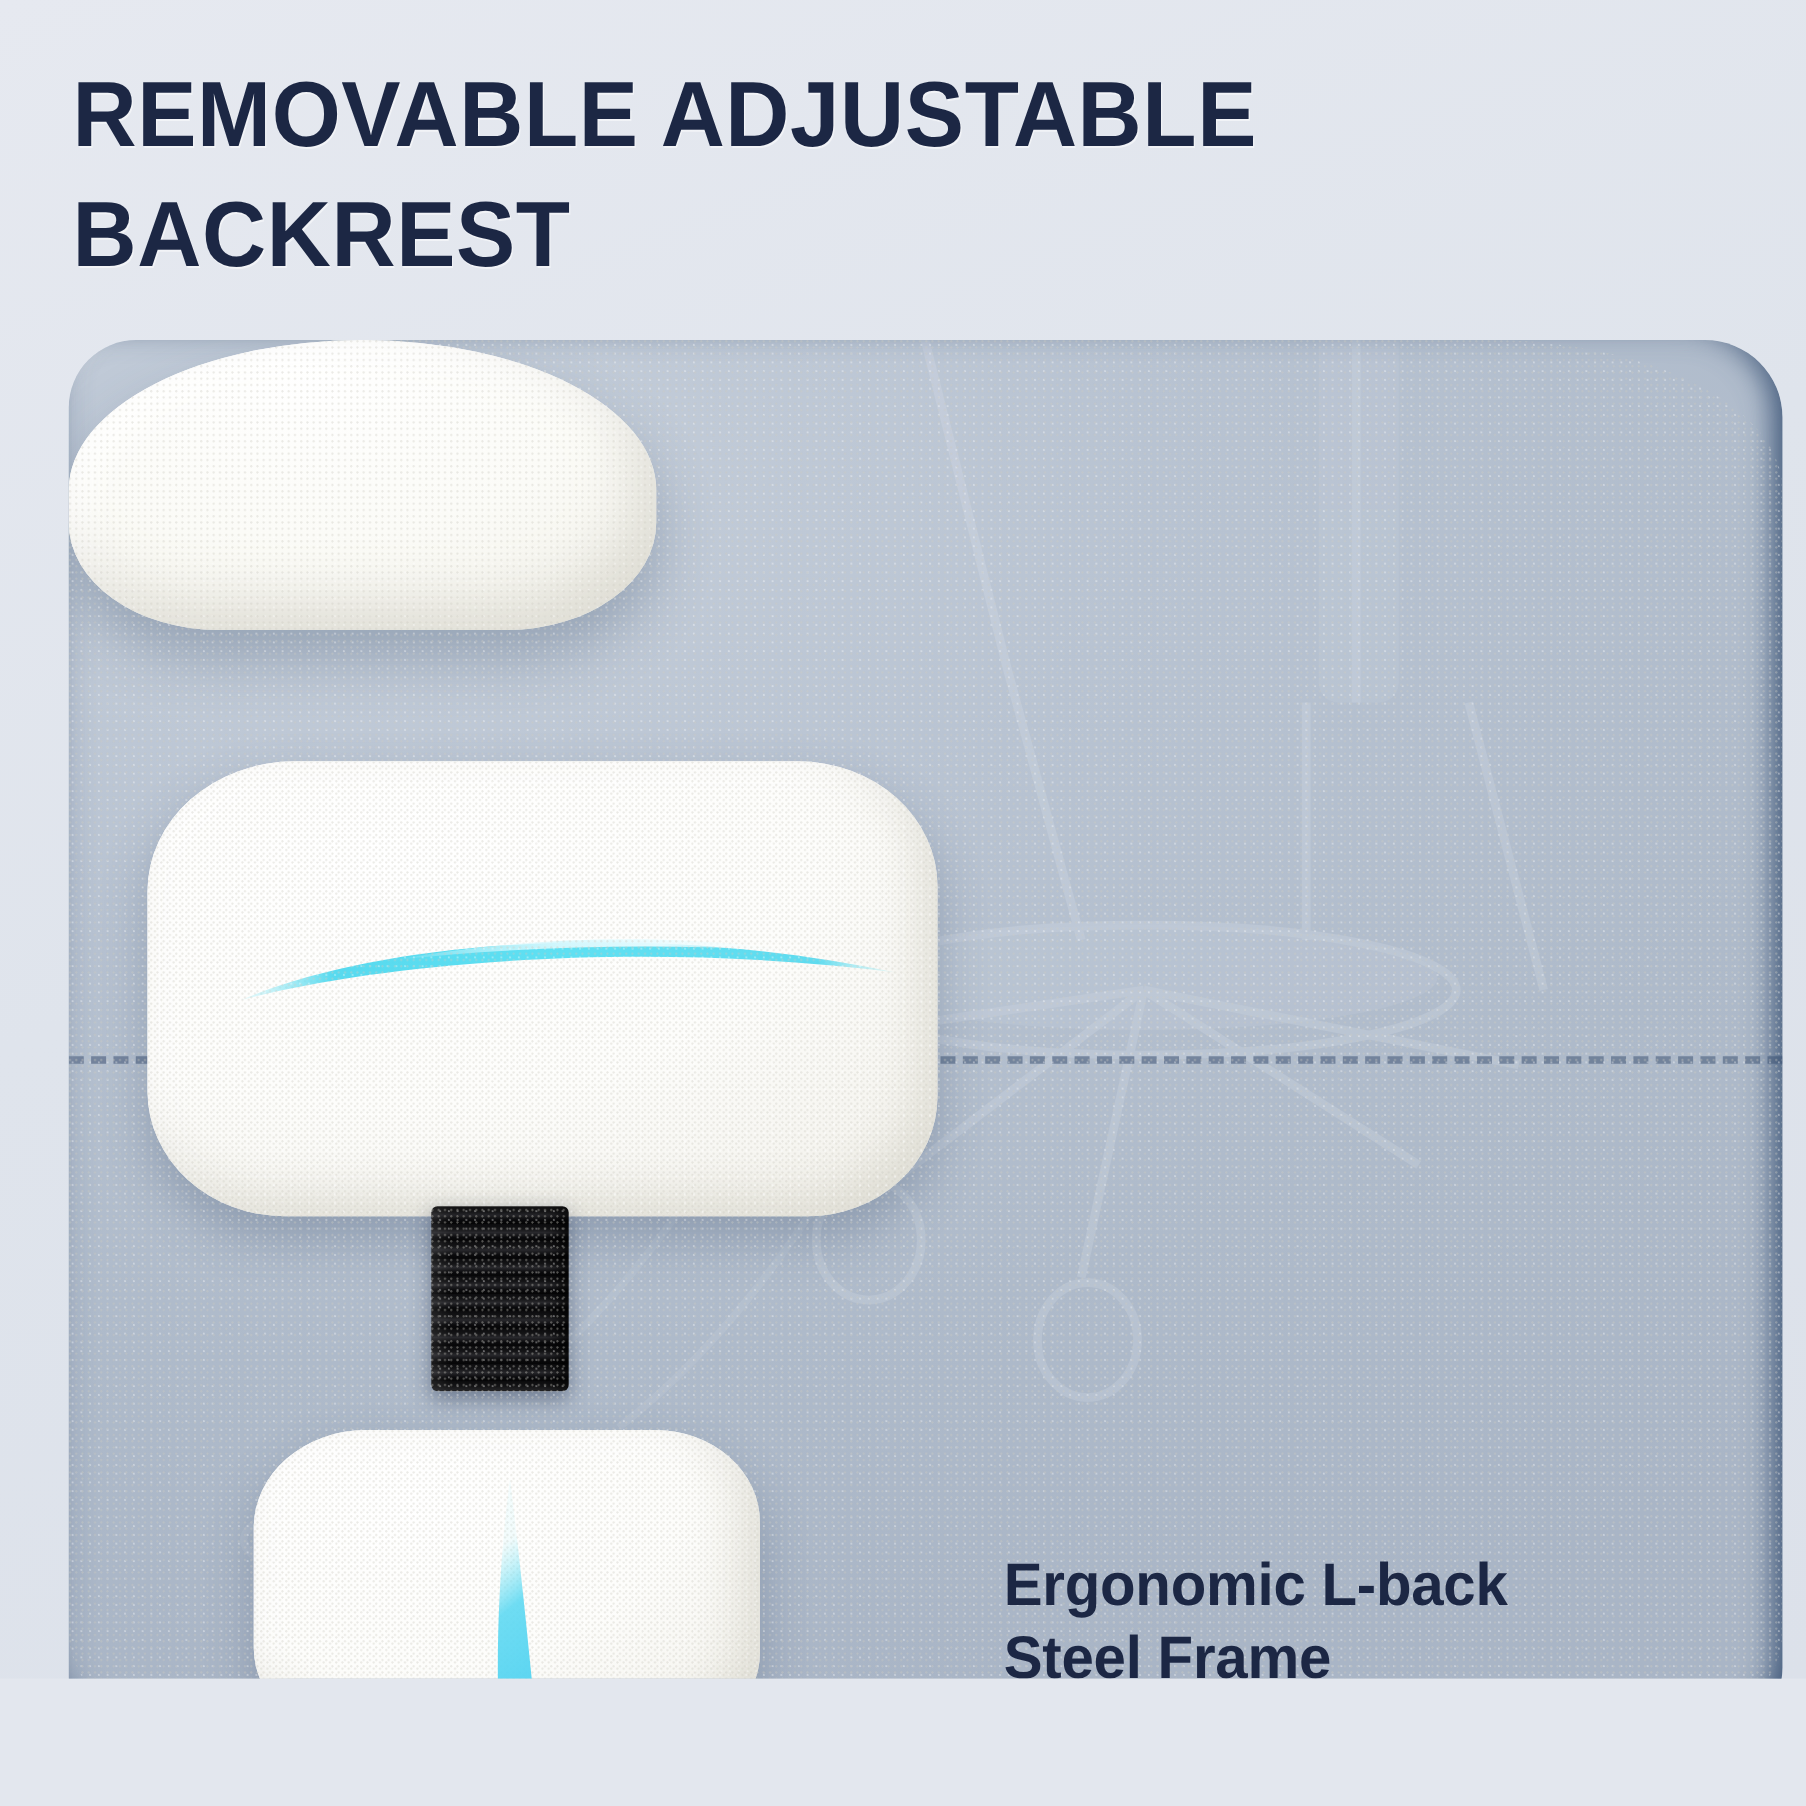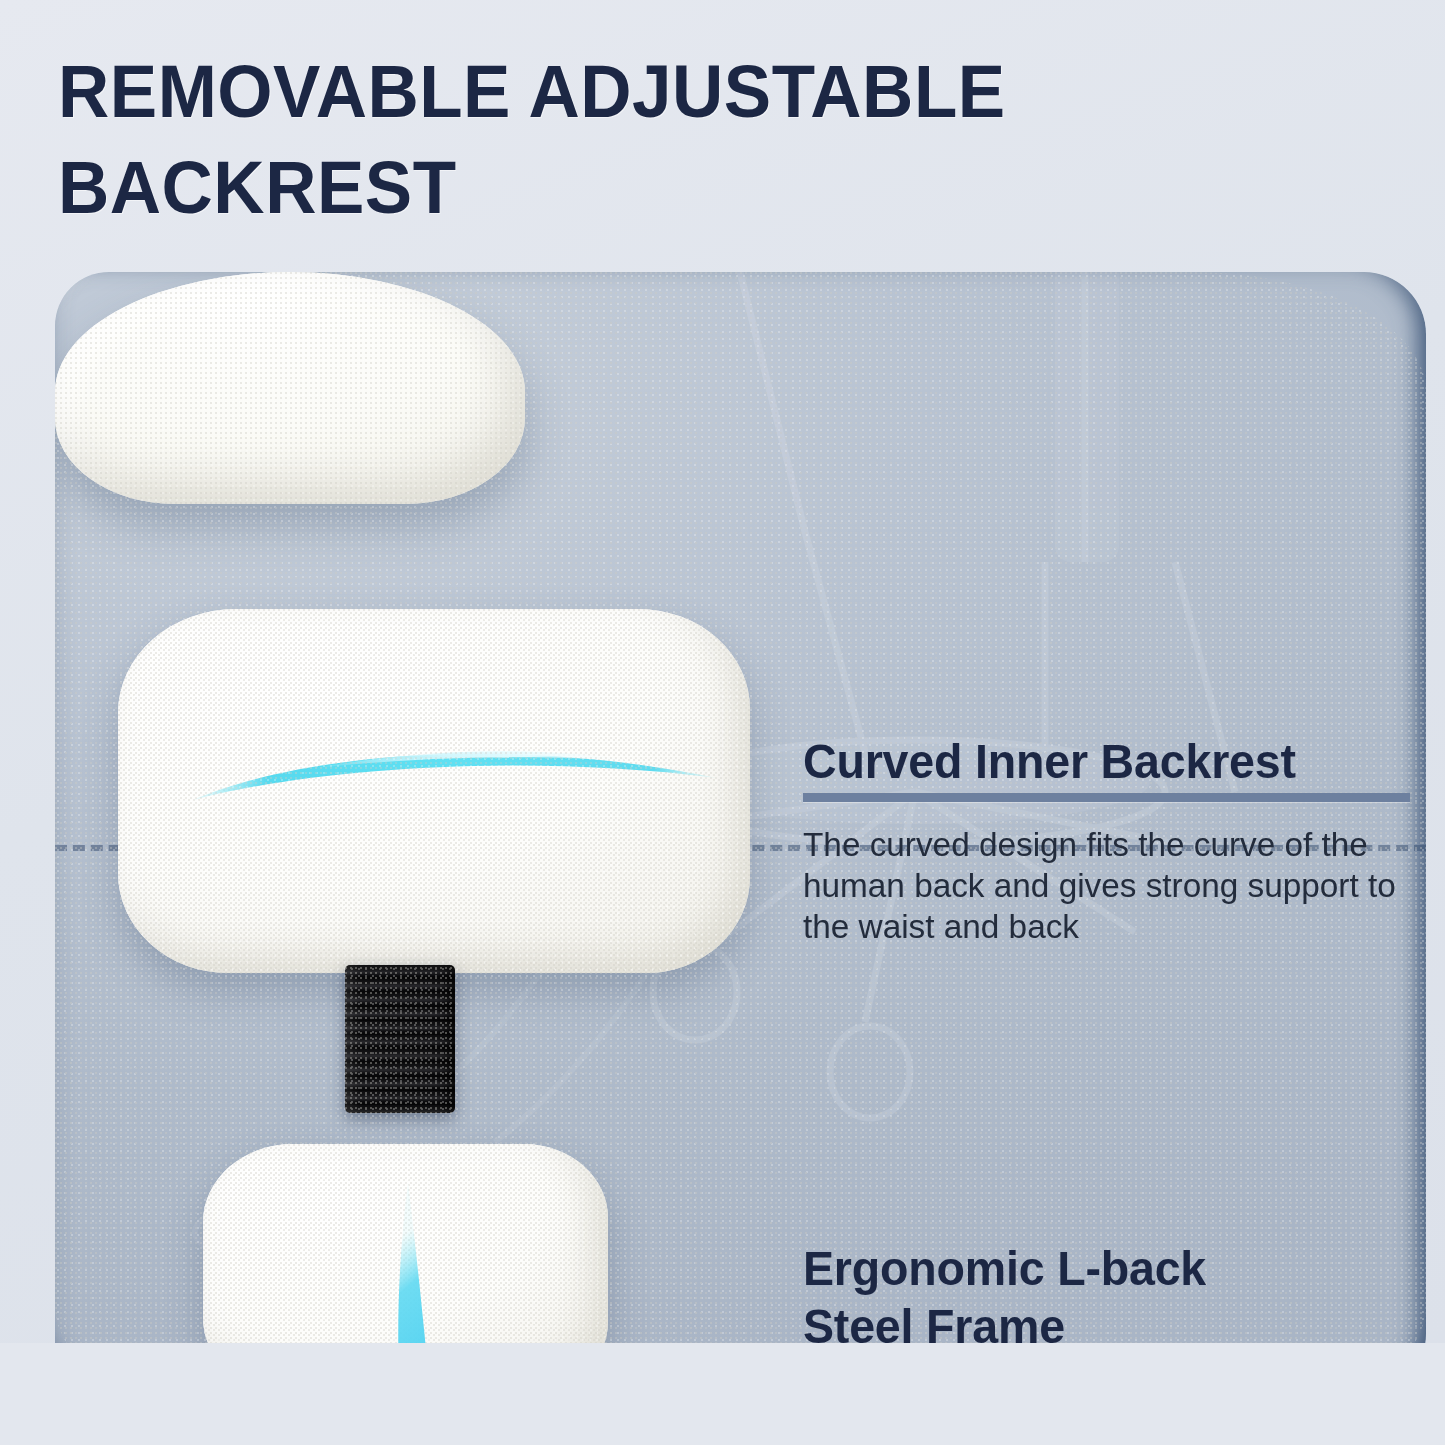--- a/index.html
+++ b/index.html
@@ -314,25 +314,20 @@
                  C 250 392, 180 400, 128 372
                  C 78 344, 60 292, 55 232
                  C 51 160, 54 84, 63 16 Z" fill="url(#cyanL)"></path>
 
         <path d="M78 215 C 84 268, 96 308, 132 334 C 104 318, 84 286, 76 246 Z" fill="url(#blueEdge)"></path>
 
         <path d="M70 222 C 76 276, 90 312, 126 336 C 100 320, 80 290, 70 250 Z" fill="#ffffff" opacity="0.75"></path>
       </svg>
     </div>
 
-    <div class="feature" id="feature-1">
-      <h2>Curved Inner Backrest</h2>
-      <div class="rule"></div>
-      <p>The curved design fits the curve of the human back and gives strong support to the waist and back</p>
-    </div>
 
     <div class="feature" id="feature-2">
       <h2>Ergonomic L-back</h2>
       <h2>Steel Frame</h2>
       <div class="rule"></div>
       <p>The thickened steel plate provides strong toughness and load-bearing capacity</p>
     </div>
 
   </div>
 </div>

